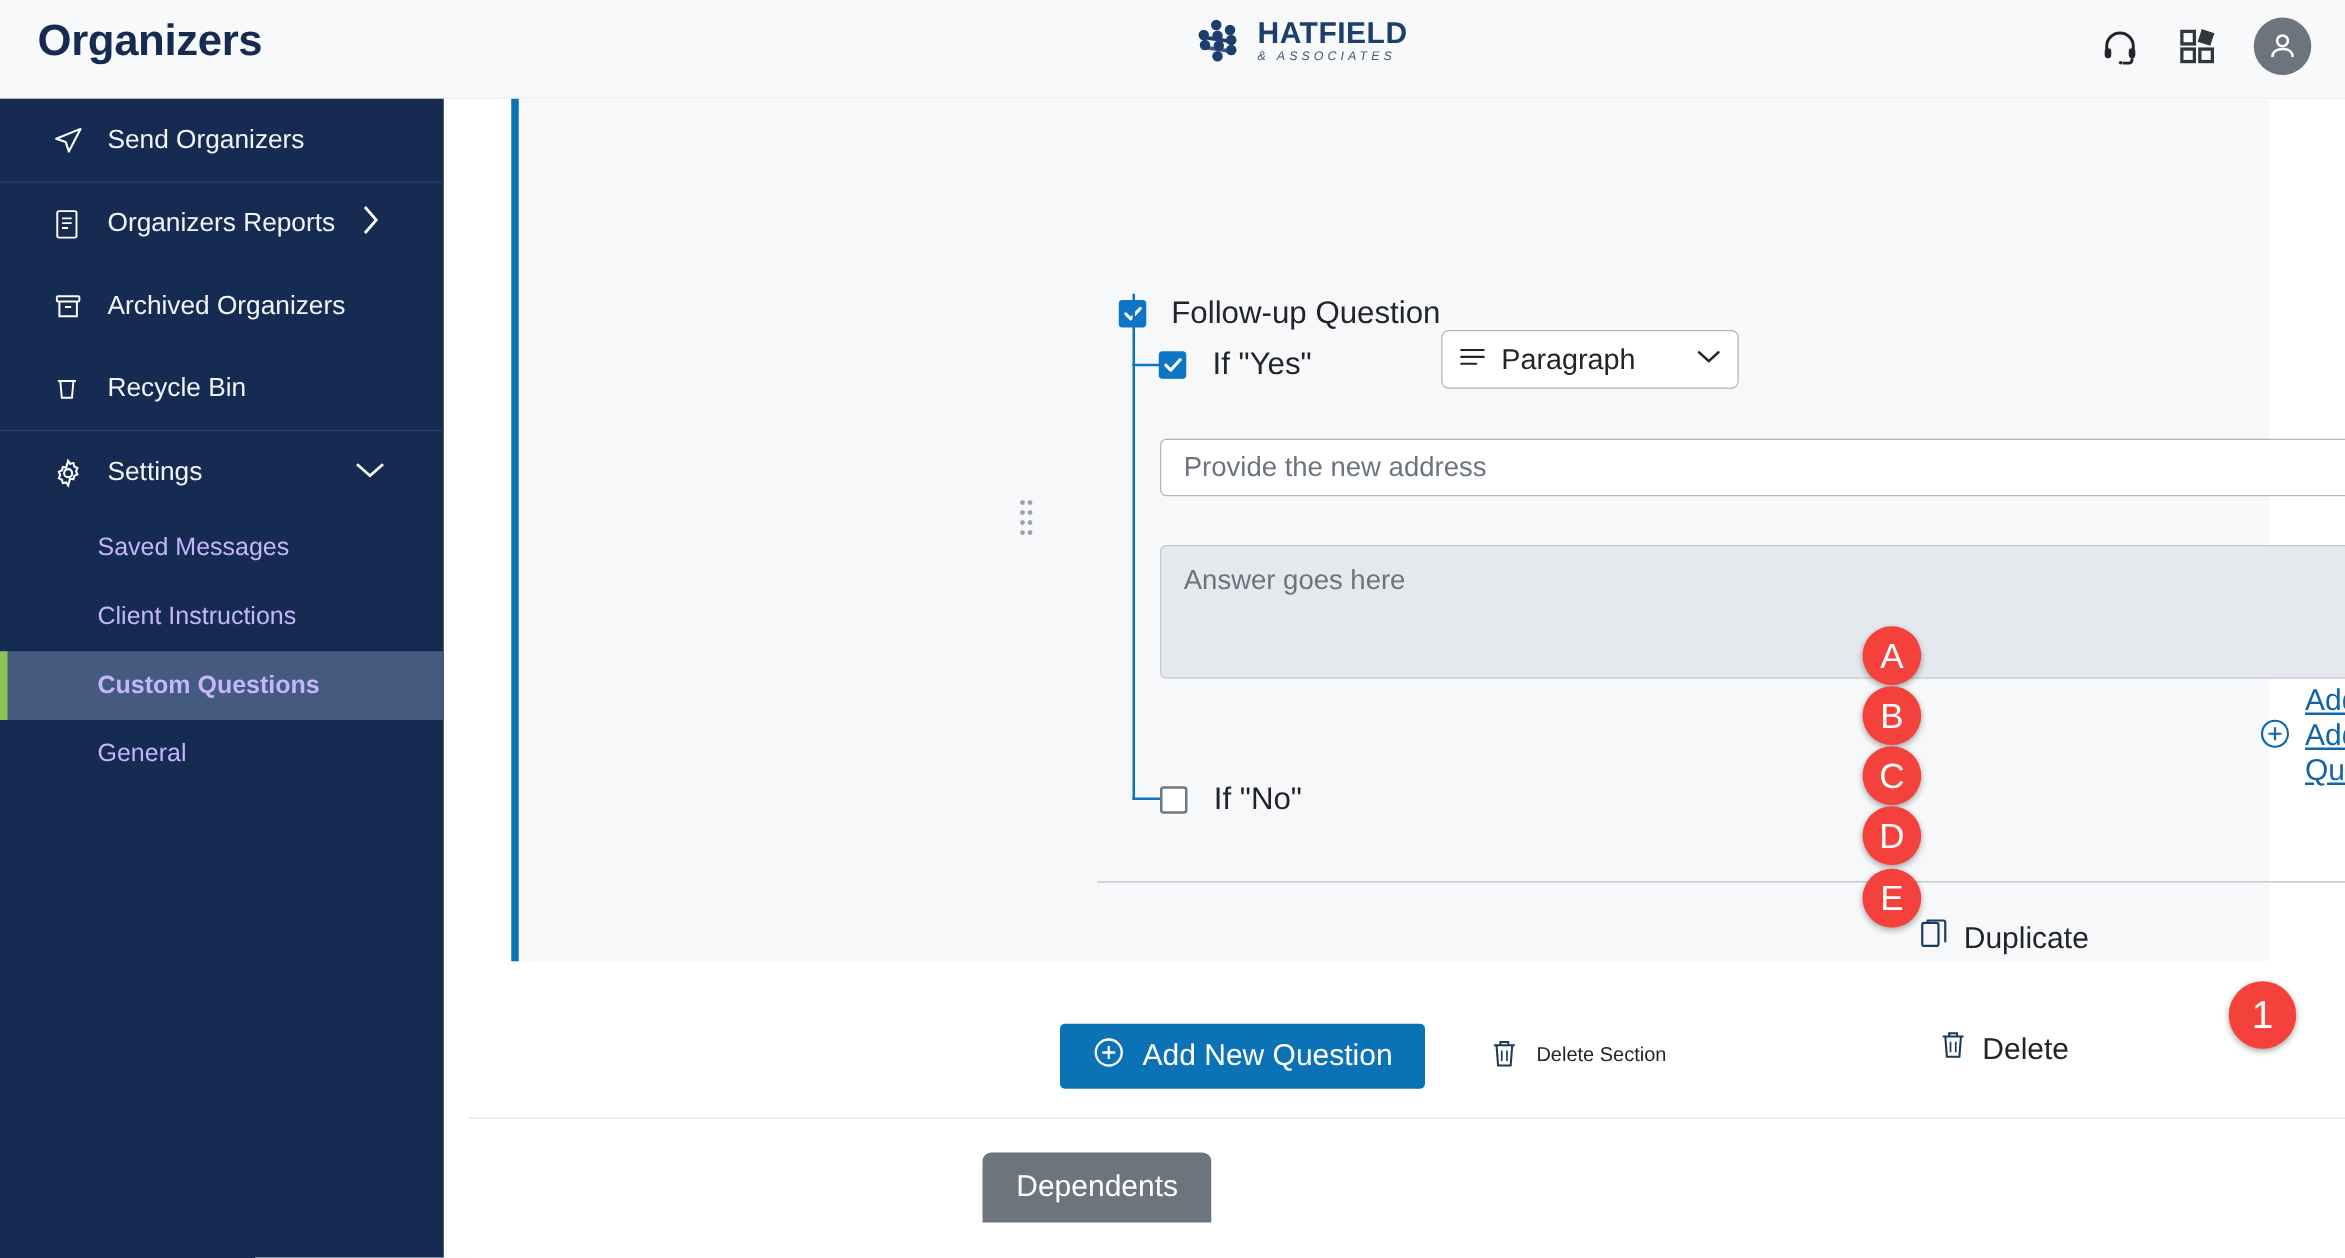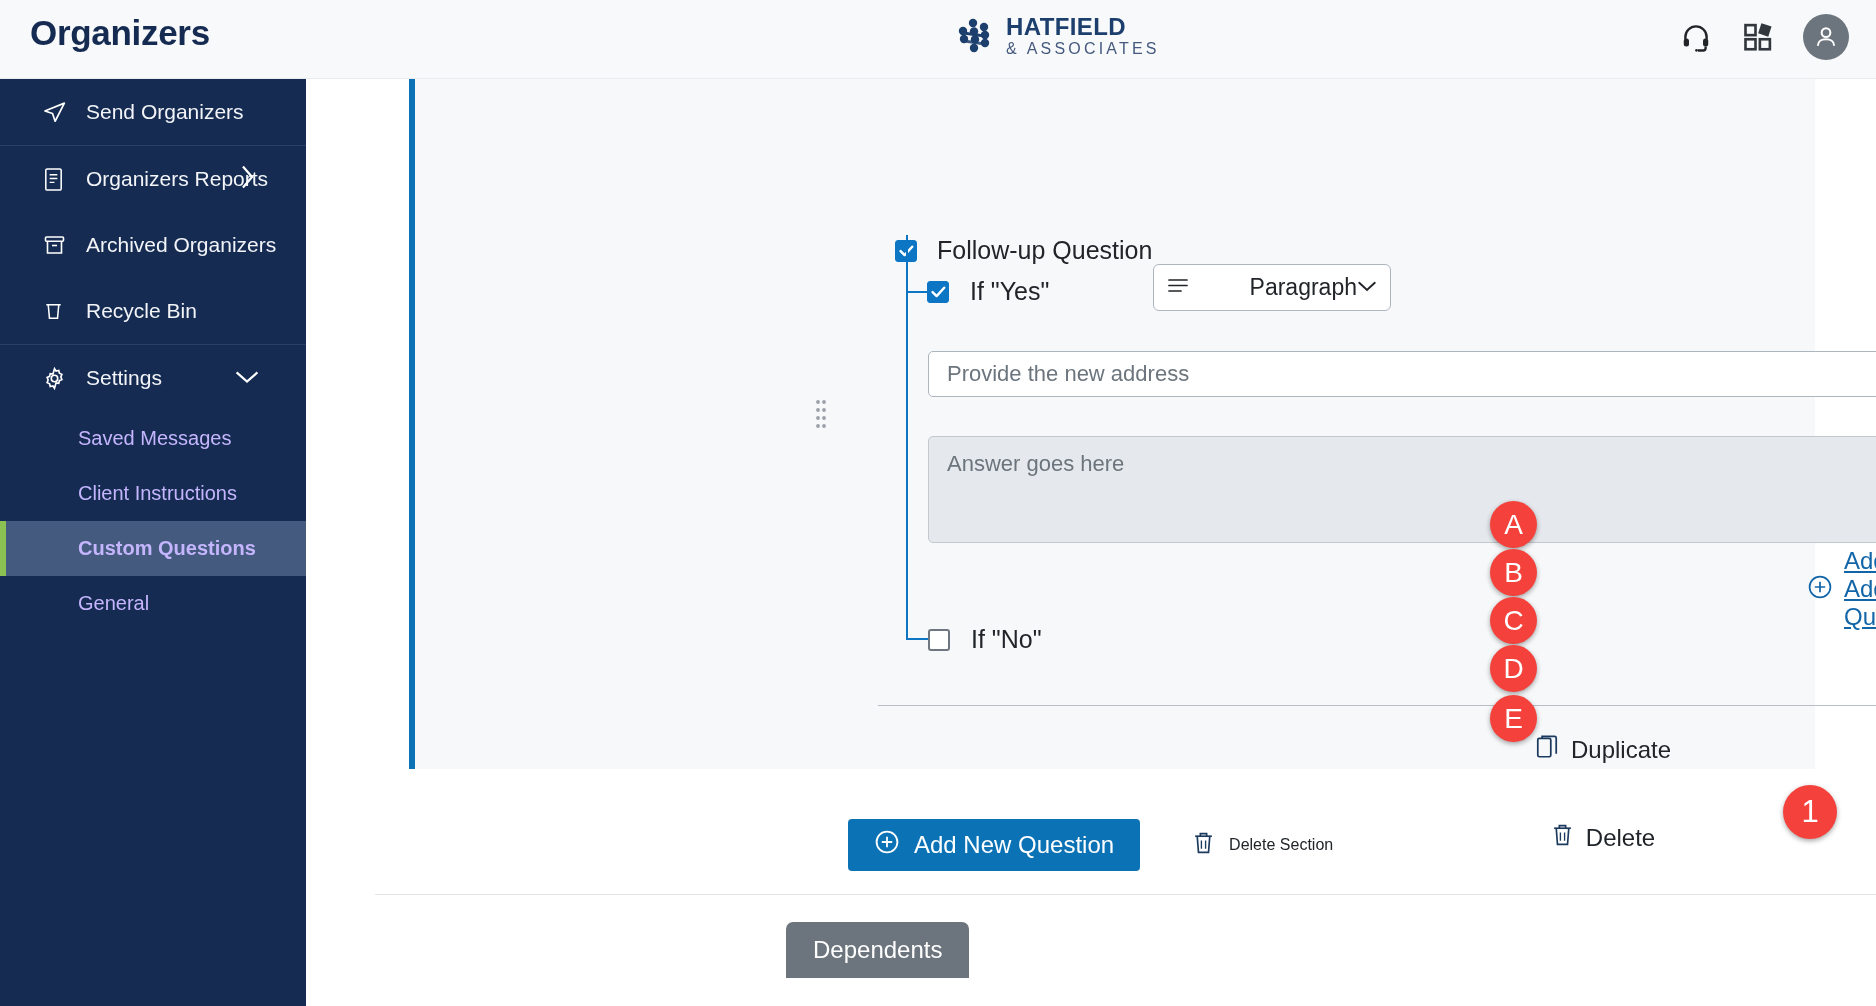--- a/index.html
+++ b/index.html
@@ -25,38 +25,39 @@
   .logo-wrap {
     position: absolute; left: 955px; top: 15px;
     display: flex; align-items: center; gap: 9px;
   }
   .logo-text { line-height: 1; }
   .logo-main {
     font-size: 24px; font-weight: bold; color: #1d3f6e;
     letter-spacing: 0.4px;
   }
   .logo-sub {
-    font-size: 16px; color: #44597d; letter-spacing: 3.2px;
+    font-size: 10px; color: #44597d; letter-spacing: 3.2px;
     margin-top: 2px;
+    font-style: italic;
   }
   .top-icons {
     position: absolute; right: 27px; top: 14px;
     display: flex; align-items: center; gap: 28px;
   }
   .icon-btn { width: 34px; height: 34px; display: flex; align-items: center; justify-content: center; cursor: pointer; }
   .avatar {
     width: 46px; height: 46px; border-radius: 50%;
     background: #6c757d; display: flex; align-items: center; justify-content: center;
     cursor: pointer;
   }
 
   
   .sidebar {
     position: absolute; top: 79px; left: 0;
-    width: 306px; height: 927px;
+    width: 355px; height: 927px;
     background: #152b52;
     color: #fff;
   }
   .nav-group { border-bottom: 1px solid #2b4069; }
   .nav-item {
     display: flex; align-items: center;
     height: 66px; padding-left: 42px;
     font-size: 21px; color: #f2f4f7; cursor: pointer;
     position: relative;
   }
@@ -146,21 +147,21 @@
   }
   .row-ifno .lbl { font-size: 25px; color: #212529; }
 
   .type-select {
     position: absolute; left: 778px; top: 185px;
     width: 238px; height: 47px;
     background: #fff; border: 1px solid #adb5bd; border-radius: 6px;
     display: flex; align-items: center; padding: 0 13px;
     cursor: pointer;
   }
-  .type-select .sel-label { font-size: 23px; color: #212529; margin-left: 12px; flex: 1; text-align: right; }
+  .type-select .sel-label { font-size: 23px; color: #212529; margin-left: 12px; flex: 1; }
 
   .q-input {
     position: absolute; left: 553px; top: 272px;
     width: 1191px; height: 46px;
     background: #fff; border: 1px solid #adb5bd; border-radius: 5px;
     display: flex; align-items: center; padding: 0 18px;
     font-size: 22px; color: #6c757d;
   }
 
   .answer-box {

